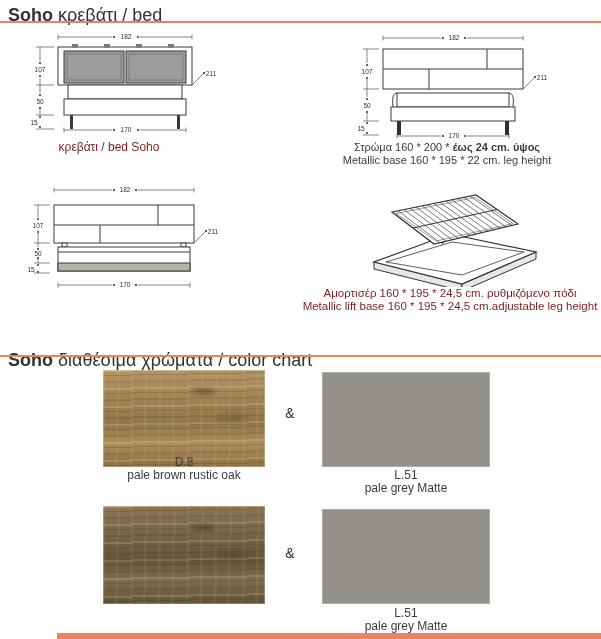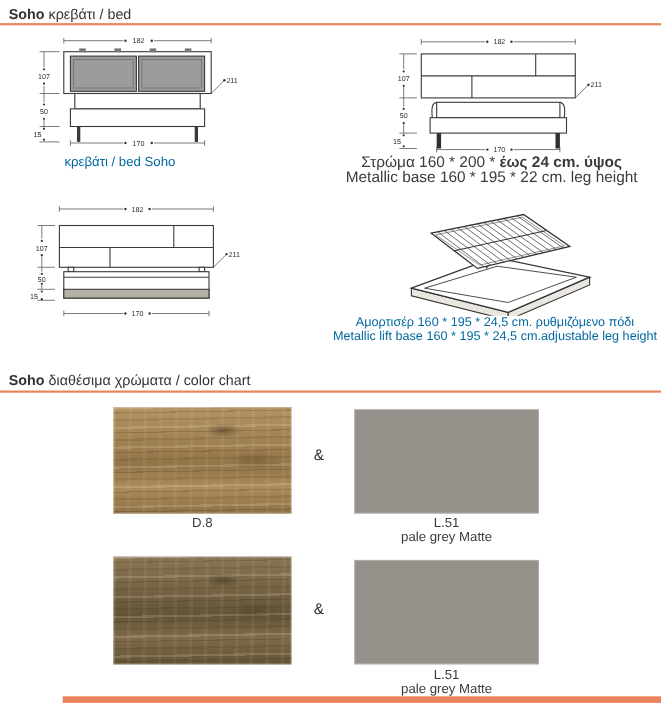--- a/index.html
+++ b/index.html
@@ -1,23 +1,23 @@
 <!DOCTYPE html>
 <html><head>
 <meta charset="utf-8">
 <style>
   html,body{margin:0;padding:0;background:#fff;}
   .page{position:relative;width:601px;height:639px;background:#fff;overflow:hidden;
         font-family:"Liberation Sans","DejaVu Sans",sans-serif;color:#3c3c3c;}
   .abs{position:absolute;}
-  .section-header{font-size:13px;color:#333;}
+  .section-header{font-size:18px;color:#333;}
   .section-header .brand{font-weight:bold;}
   .rule{position:absolute;left:0;width:601px;height:2px;}
-  .caption{font-size:12px;line-height:14px;text-align:center;color:#0369a1;}
-  .specs{font-size:14px;line-height:13px;text-align:center;color:#3b3b3b;}
+  .caption{font-size:12px;line-height:14px;text-align:center;color:#7f1d1d;}
+  .specs{font-size:11px;line-height:13px;text-align:center;color:#3b3b3b;}
   .specs b{font-weight:bold;}
   svg{display:block;}
   svg .ln{stroke:#3a3a3a;stroke-width:1;fill:none;}
   svg .fillw{fill:#fff;stroke:#3a3a3a;stroke-width:1;}
   svg .dimln{stroke:#555;stroke-width:0.7;fill:none;}
   svg text{font-family:"Liberation Sans","DejaVu Sans",sans-serif;}
   svg .dim{font-size:6.5px;fill:#2e2e2e;text-anchor:middle;}
   .swatch{position:absolute;box-shadow:inset 0 0 0 1px rgba(255,255,255,.25);}
   .wood{background-image:
     radial-gradient(ellipse 26px 10px at 62% 22%, rgba(50,38,20,.45), rgba(50,38,20,0) 65%),
@@ -222,31 +222,32 @@
         <line x1="104" y1="4.2" x2="146" y2="33.4"></line>
       </g>
       <line x1="47" y1="36" x2="131" y2="17.5" stroke="#333" stroke-width="1"></line>
     </g>
   </svg>
   <div class="abs caption" style="left:295px;top:287px;width:310px;font-size:11.5px;line-height:13px;">
     <div>Αμορτισέρ 160 * 195 * 24,5 cm. ρυθμιζόμενο πόδι</div>
     <div>Metallic lift base  160 * 195 * 24,5 cm.adjustable leg height</div>
   </div>
 
-  <div class="abs section-header" style="left:8px;top:338px;">
+  <div class="abs section-header" style="left:8px;top:350px;">
     <span class="brand">Soho</span>
     <span>διαθέσιμα χρώματα / color chart</span>
   </div>
   <div class="rule" style="top: 355px; background-color: rgb(234, 132, 94);"></div>
 
   <div class="swatch wood" style="left: 103px; top: 370px; width: 162px; height: 97px; background-color: rgb(162, 130, 79);"></div>
   <div class="abs amp" style="left:280px;top:405px;">&amp;</div>
   <div class="swatch" style="left: 322px; top: 372px; width: 168px; height: 95px; background-color: rgb(148, 145, 138);"></div>
-  <div class="swatch-label" style="left:103px;top:469px;width:162px;">
+  <div class="swatch-label" style="left:103px;top:456px;width:162px;">
     <div>D.8</div>
+    <div>pale brown rustic oak</div>
   </div>
   <div class="swatch-label" style="left:322px;top:469px;width:168px;">
     <div>L.51</div>
     <div>pale grey Matte</div>
   </div>
 
   <div class="swatch wood" style="left: 103px; top: 506px; width: 162px; height: 98px; background-color: rgb(111, 93, 61);"></div>
   <div class="abs amp" style="left:280px;top:545px;">&amp;</div>
   <div class="swatch" style="left: 322px; top: 509px; width: 168px; height: 95px; background-color: rgb(148, 145, 138);"></div>
   <div class="swatch-label" style="left:103px;top:607px;width:162px;">

